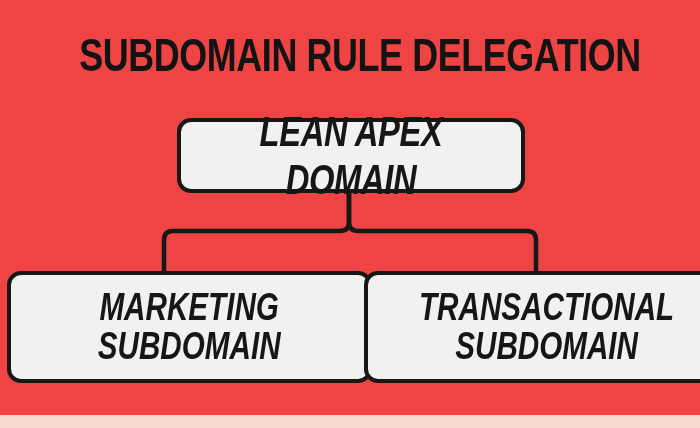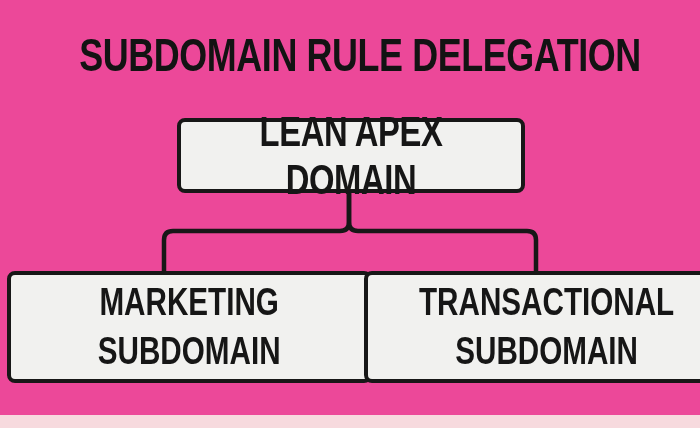--- a/index.html
+++ b/index.html
@@ -4,21 +4,21 @@
 <style>
   html, body {
     margin: 0;
     padding: 0;
     background: #ffffff;
   }
   .canvas {
     position: relative;
     width: 700px;
     height: 428px;
-    background: #ec4899;
+    background: #ef4444;
     overflow: hidden;
     font-family: "Liberation Sans", "DejaVu Sans", sans-serif;
   }
   .title {
     position: absolute;
     top: 28px;
     left: 0;
     right: 0;
     margin: 0;
     text-align: center;
@@ -44,43 +44,44 @@
   .connectors path {
     fill: none;
     stroke: #171717;
     stroke-width: 4.5;
   }
   .node {
     position: absolute;
     box-sizing: border-box;
     background: #f1f1ef;
     border: 4px solid #171717;
-    border-radius: 8px;
+    border-radius: 14px;
     display: flex;
     align-items: center;
     justify-content: center;
     text-align: center;
     color: #161616;
     font-weight: bold;
     white-space: pre-line;
+    font-style: italic;
   }
   .node-root {
     left: 177px;
     top: 118px;
     width: 348px;
     height: 75px;
     font-size: 42px;
     letter-spacing: -0.5px;
   }
   .node-child {
     top: 271px;
     width: 365px;
     height: 112px;
     font-size: 38px;
-    line-height: 49px;
+    line-height: 39px;
     letter-spacing: 0px;
   }
   .node-left  { left: 7px; }
   .node-right { left: 364px; }
   .bottom-tint {
     position: absolute;
     left: 0;
     right: 0;
     bottom: 0;
     height: 13px;

